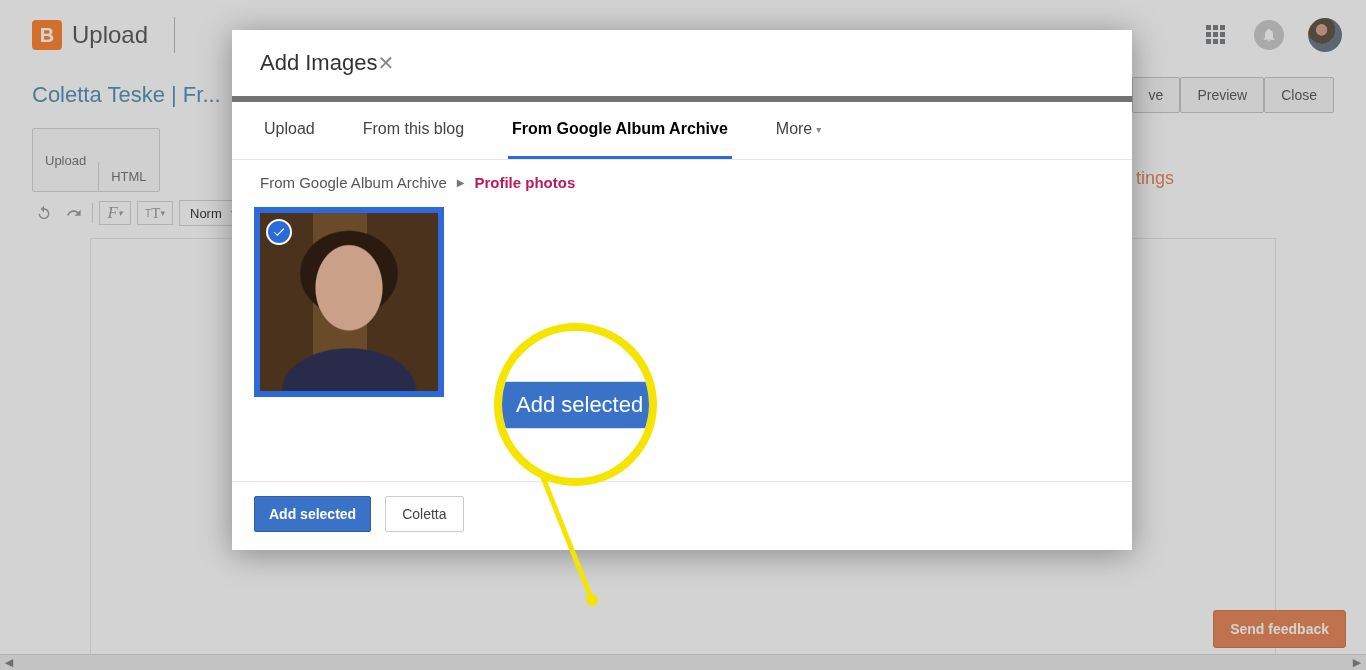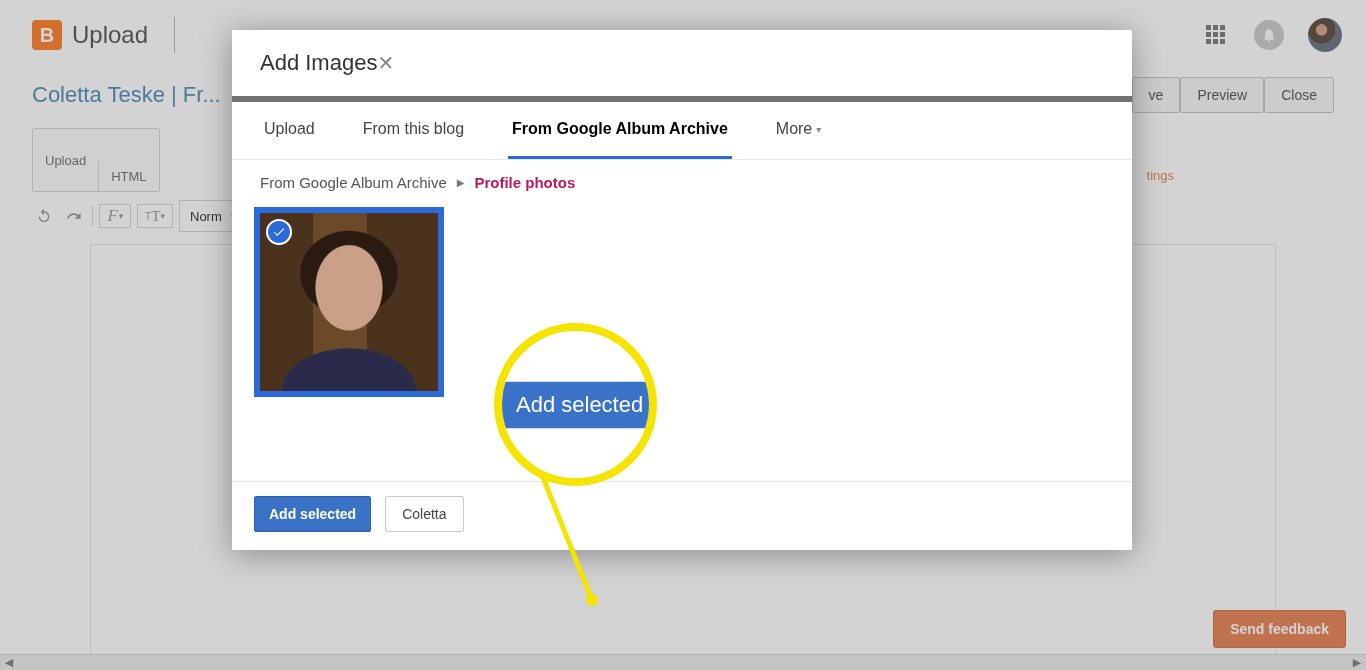--- a/index.html
+++ b/index.html
@@ -19,29 +19,29 @@
 .apps-icon span { background: #5f6368; }
 .bell-icon { width: 30px; height: 30px; border-radius: 50%; background: #c0c0c0; display: flex; align-items: center; justify-content: center; margin-right: 24px; cursor: pointer; }
 .bell-icon svg { width: 16px; height: 16px; fill: #fff; }
 .avatar { width: 34px; height: 34px; border-radius: 50%; background: radial-gradient(circle at 40% 35%, #c89070 0 18%, #3a2a1a 20% 45%, #4a5a6a 46% 100%); cursor: pointer; }
 
 
 .row2 { display: flex; align-items: center; padding: 0 32px; height: 50px; justify-content: space-between; }
 .breadcrumb-title { color: #2a7aa8; font-size: 22px; white-space: nowrap; overflow: hidden; text-overflow: ellipsis; max-width: 200px; }
 .row2-right { display: flex; gap: 0; align-items: center; }
 .btn-outline { border: 1px solid #bbb; background: #f5f5f5; padding: 9px 16px; font-size: 14px; color: #333; cursor: pointer; border-radius: 2px; }
-.settings-link { color: #e06a32; font-size: 13px; margin-left: 16px; }
+.settings-link { color: #e06a32; font-size: 18px; margin-left: 16px; }
 
 
 .row3 { display: flex; align-items: center; padding: 8px 32px 0 32px; gap: 8px; }
 .seg { border: 1px solid #ccc; background: #fafafa; display: flex; border-radius: 2px; }
 .seg button { border: none; background: transparent; padding: 7px 12px; font-size: 13px; color: #555; cursor: pointer; }
 .seg button + button { border-left: 1px solid #ccc; margin-top: 33px; }
 .tb-icon { width: 24px; height: 24px; border: 1px solid transparent; display: inline-flex; align-items: center; justify-content: center; fill: #888; color: #888; cursor: pointer; }
-.tb-sel { border: 1px solid #ccc; background: #fff; font-size: 13px; padding: 4px 6px; height: 32px; cursor: pointer; }
+.tb-sel { border: 1px solid #ccc; background: #fff; font-size: 13px; padding: 4px 6px; height: 26px; cursor: pointer; }
 
 
 .editor { margin: 12px 90px 0 90px; background: #fff; border: 1px solid #e0e0e0; height: 430px; }
 
 
 .hscroll { position: absolute; left: 0; right: 0; bottom: 0; height: 16px; background: #e8e8e8; border-top: 1px solid #ccc; display: flex; align-items: center; justify-content: space-between; padding: 0 2px; z-index: 3; }
 .hscroll .arr { width: 14px; height: 14px; color: #666; font-size: 11px; display: flex; align-items: center; justify-content: center; cursor: pointer; }
 
 
 .feedback { position: absolute; right: 20px; bottom: 22px; background: #e06a32; color: #fff; border: 1px solid #c85826; padding: 10px 16px; font-size: 14px; font-weight: bold; border-radius: 3px; z-index: 4; cursor: pointer; }

